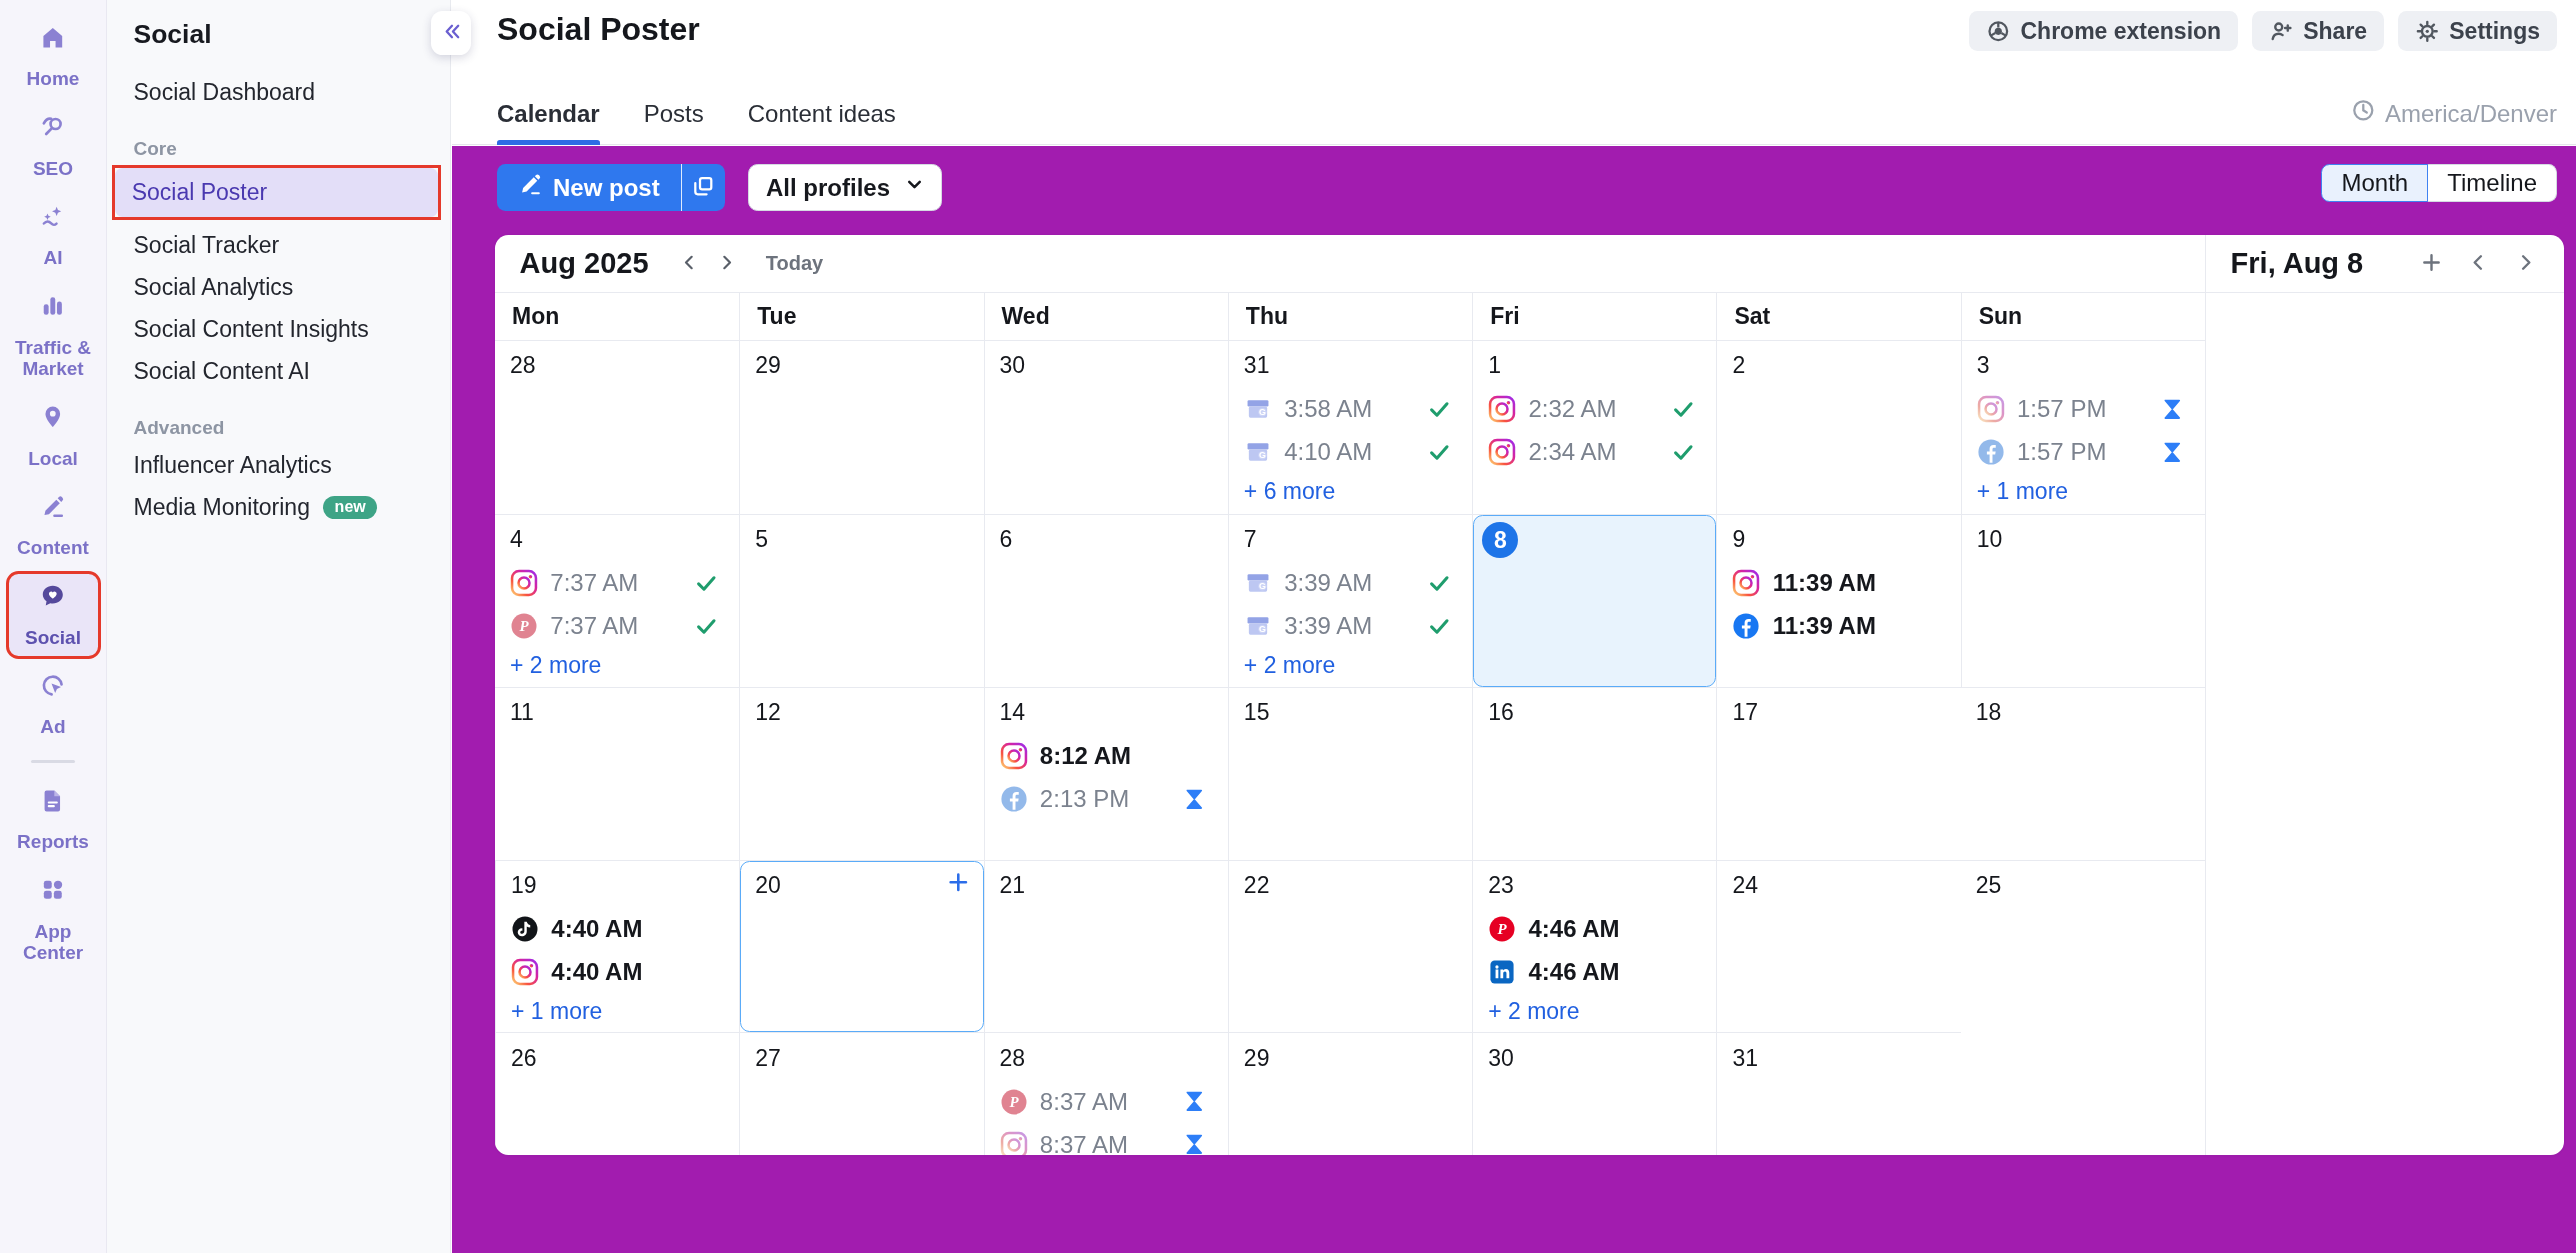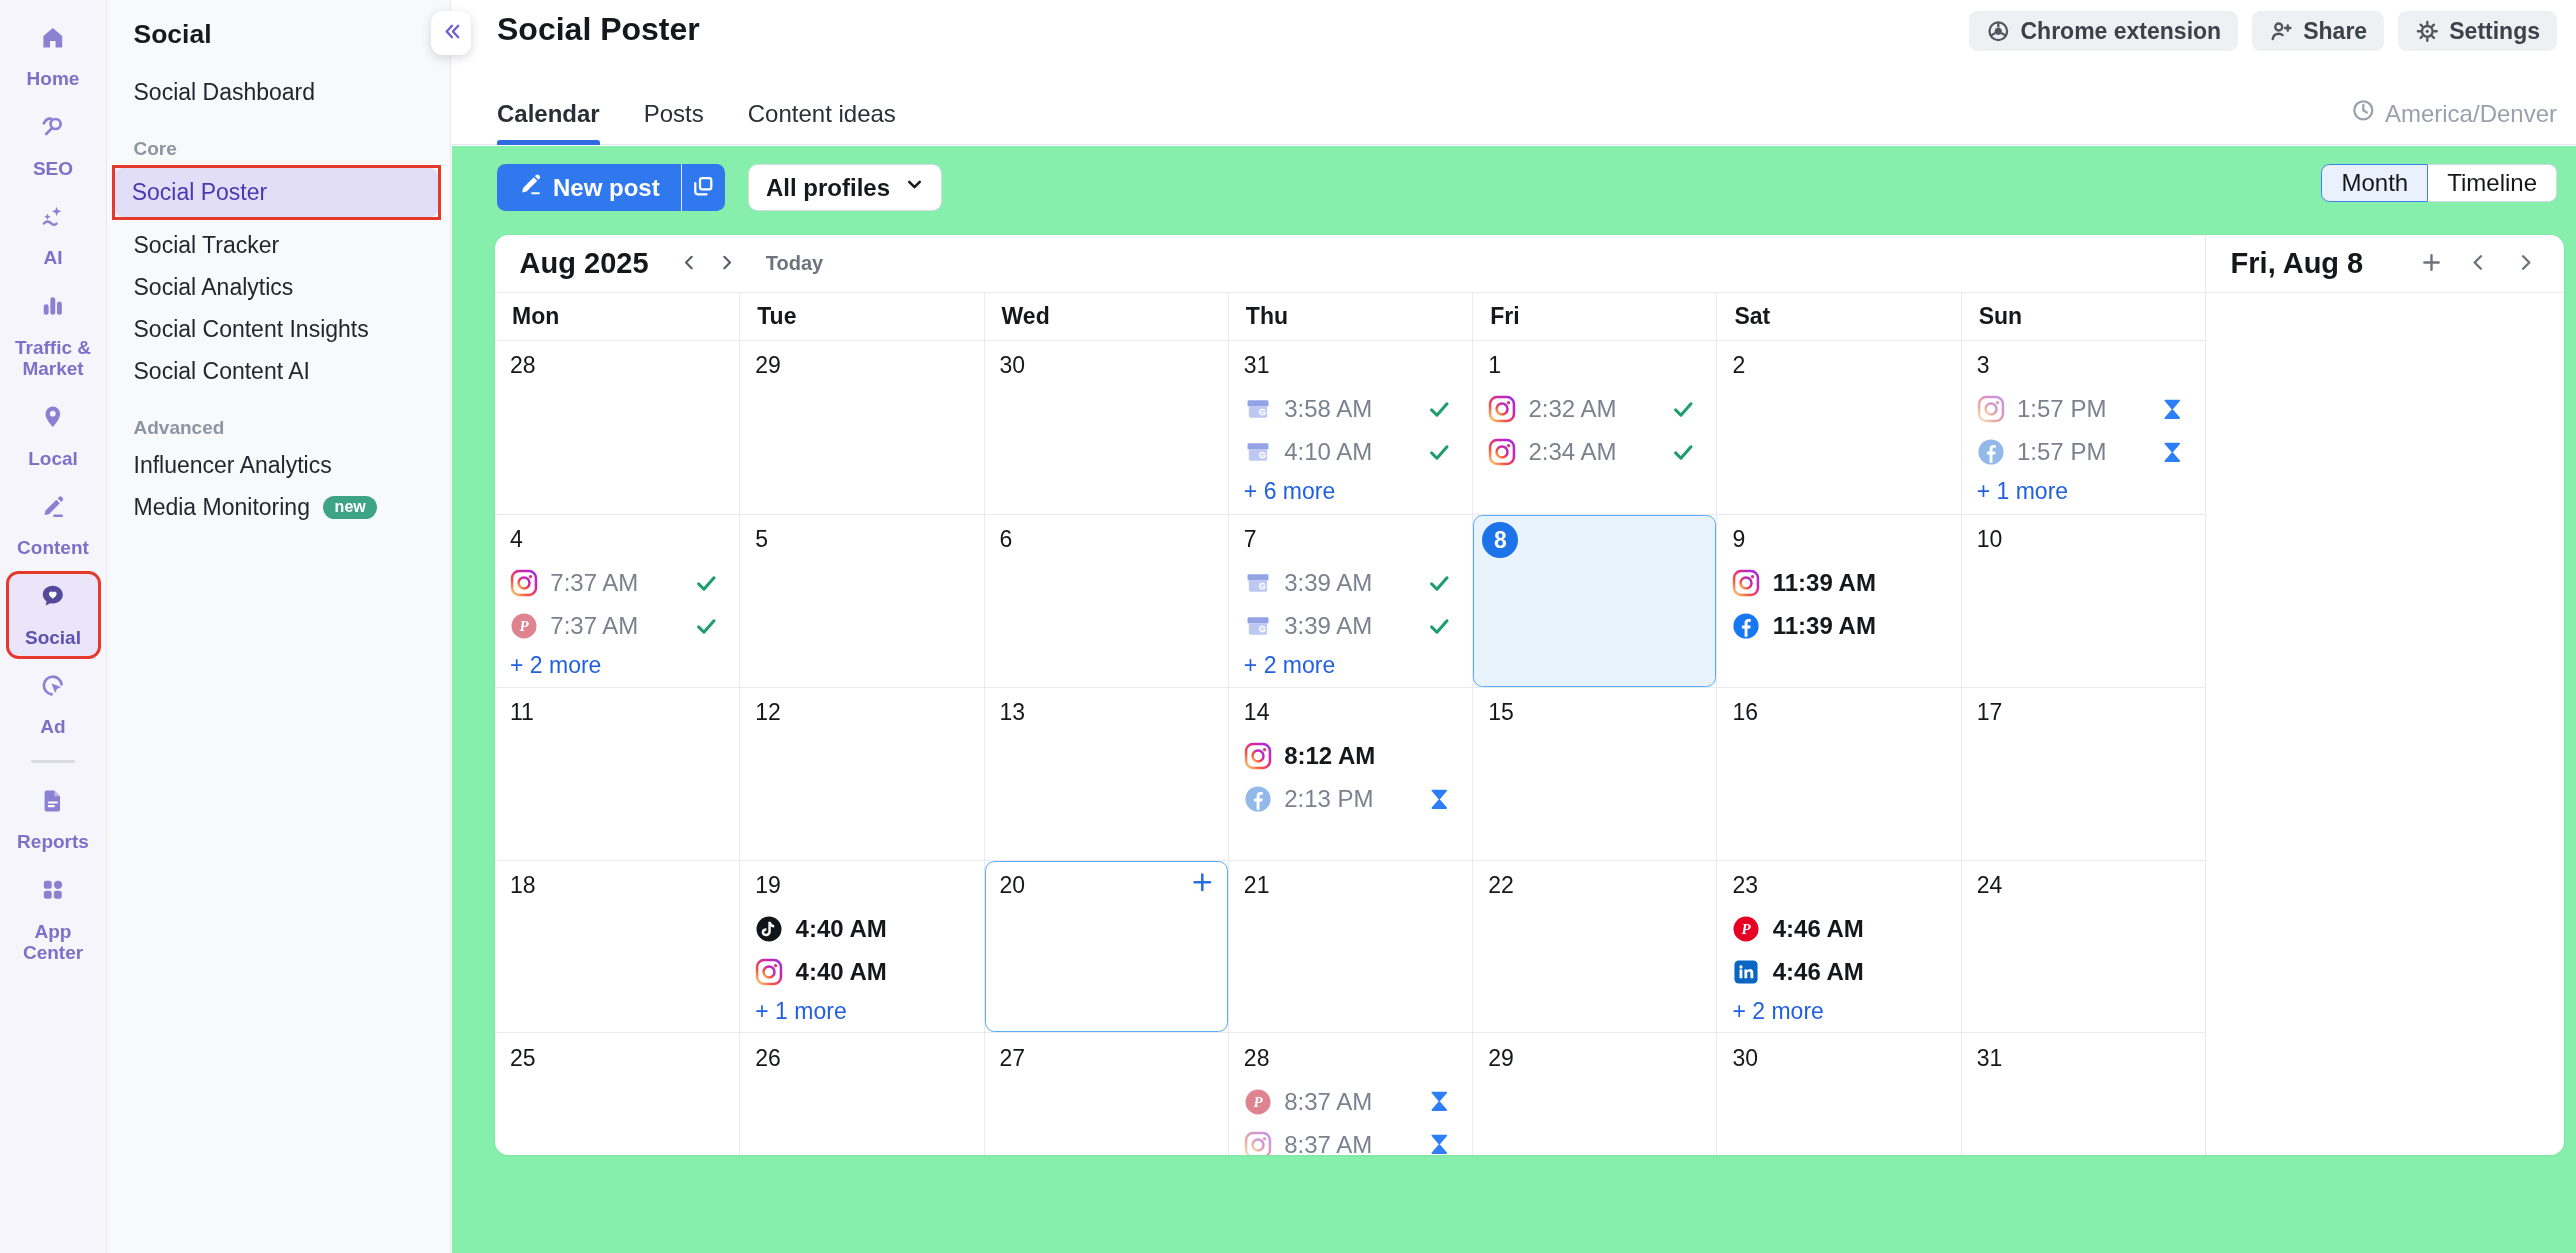--- a/index.html
+++ b/index.html
@@ -35,21 +35,21 @@
   .hdr-buttons { position:absolute; right:19px; top:11.4px; display:flex; gap:14px; }
   .hbtn { height:40px; padding:0 17px; background:#eef0f4; border-radius:8.5px; display:flex; align-items:center; gap:9.5px; font-size:23px; font-weight:600; color:#3c424c; cursor:pointer; }
   .hbtn .hicon svg { width:24.6px; height:24.6px; display:block; }
   .tabs { position:absolute; left:45px; bottom:-0.9px; display:flex; gap:44px; height:61px; }
   .tab { position:relative; display:flex; align-items:center; font-size:24px; color:#2a2e36; cursor:pointer; }
   .tab.active { font-weight:700; }
   .tab .underline { position:absolute; left:0; right:0; bottom:0; height:4.7px; border-radius:2.8px 2.8px 0 0; background:#2e6be5; }
   .tz { position:absolute; right:19px; bottom:15px; display:flex; align-items:center; gap:9.5px; font-size:24px; color:#9aa1ad; }
   .tz svg { width:24.6px; height:24.6px; }
 
-  .content { position:absolute; left:0; right:0; top:146px; bottom:0; background:#86efac; }
+  .content { position:absolute; left:0; right:0; top:146px; bottom:0; background:#a21caf; }
 
   
   .newpost-group { position:absolute; left:45px; top:18px; display:flex; }
   .np-main { height:47px; background:#2f78ee; color:#fff; border-radius:8.5px 0 0 8.5px; display:flex; align-items:center; gap:10.4px; padding:0 21px; font-size:24px; font-weight:600; cursor:pointer; }
   .np-main svg { width:24.6px; height:24.6px; }
   .np-copy { height:47px; width:44px; background:#2f78ee; border-radius:0 8.5px 8.5px 0; border-left:1.9px solid rgba(255,255,255,.85); display:flex; align-items:center; justify-content:center; cursor:pointer; }
   .np-copy svg { width:24.6px; height:24.6px; }
   .profiles { position:absolute; left:296px; top:18px; height:47px; background:#fff; border:1.9px solid #d5dae2; border-radius:9.5px; display:flex; align-items:center; gap:13.3px; padding:0 15px 0 17px; font-size:24px; font-weight:600; color:#16181d; cursor:pointer; }
   .profiles svg { width:23px; height:23px; }
   .seg { position:absolute; right:19px; top:18px; display:flex; height:38px; }
@@ -644,25 +644,20 @@
                 <div class="daynum">11</div>
               </div>
             </div>
             <div class="cell">
               <div class="cell-in">
                 <div class="daynum">12</div>
               </div>
             </div>
             <div class="cell">
               <div class="cell-in">
-                <div class="daynum">13</div>
-              </div>
-            </div>
-            <div class="cell">
-              <div class="cell-in">
                 <div class="daynum">14</div>
                 <div class="entry">
                   <span class="net">
                     <svg viewBox="0 0 30 30">
                       <defs>
                         <linearGradient id="igg" x1="0" y1="1" x2="1" y2="0">
                           <stop offset="0" stop-color="#FED576"></stop>
                           <stop offset=".3" stop-color="#F8543F"></stop>
                           <stop offset=".65" stop-color="#D6249F"></stop>
                           <stop offset="1" stop-color="#9B2DEF"></stop>

